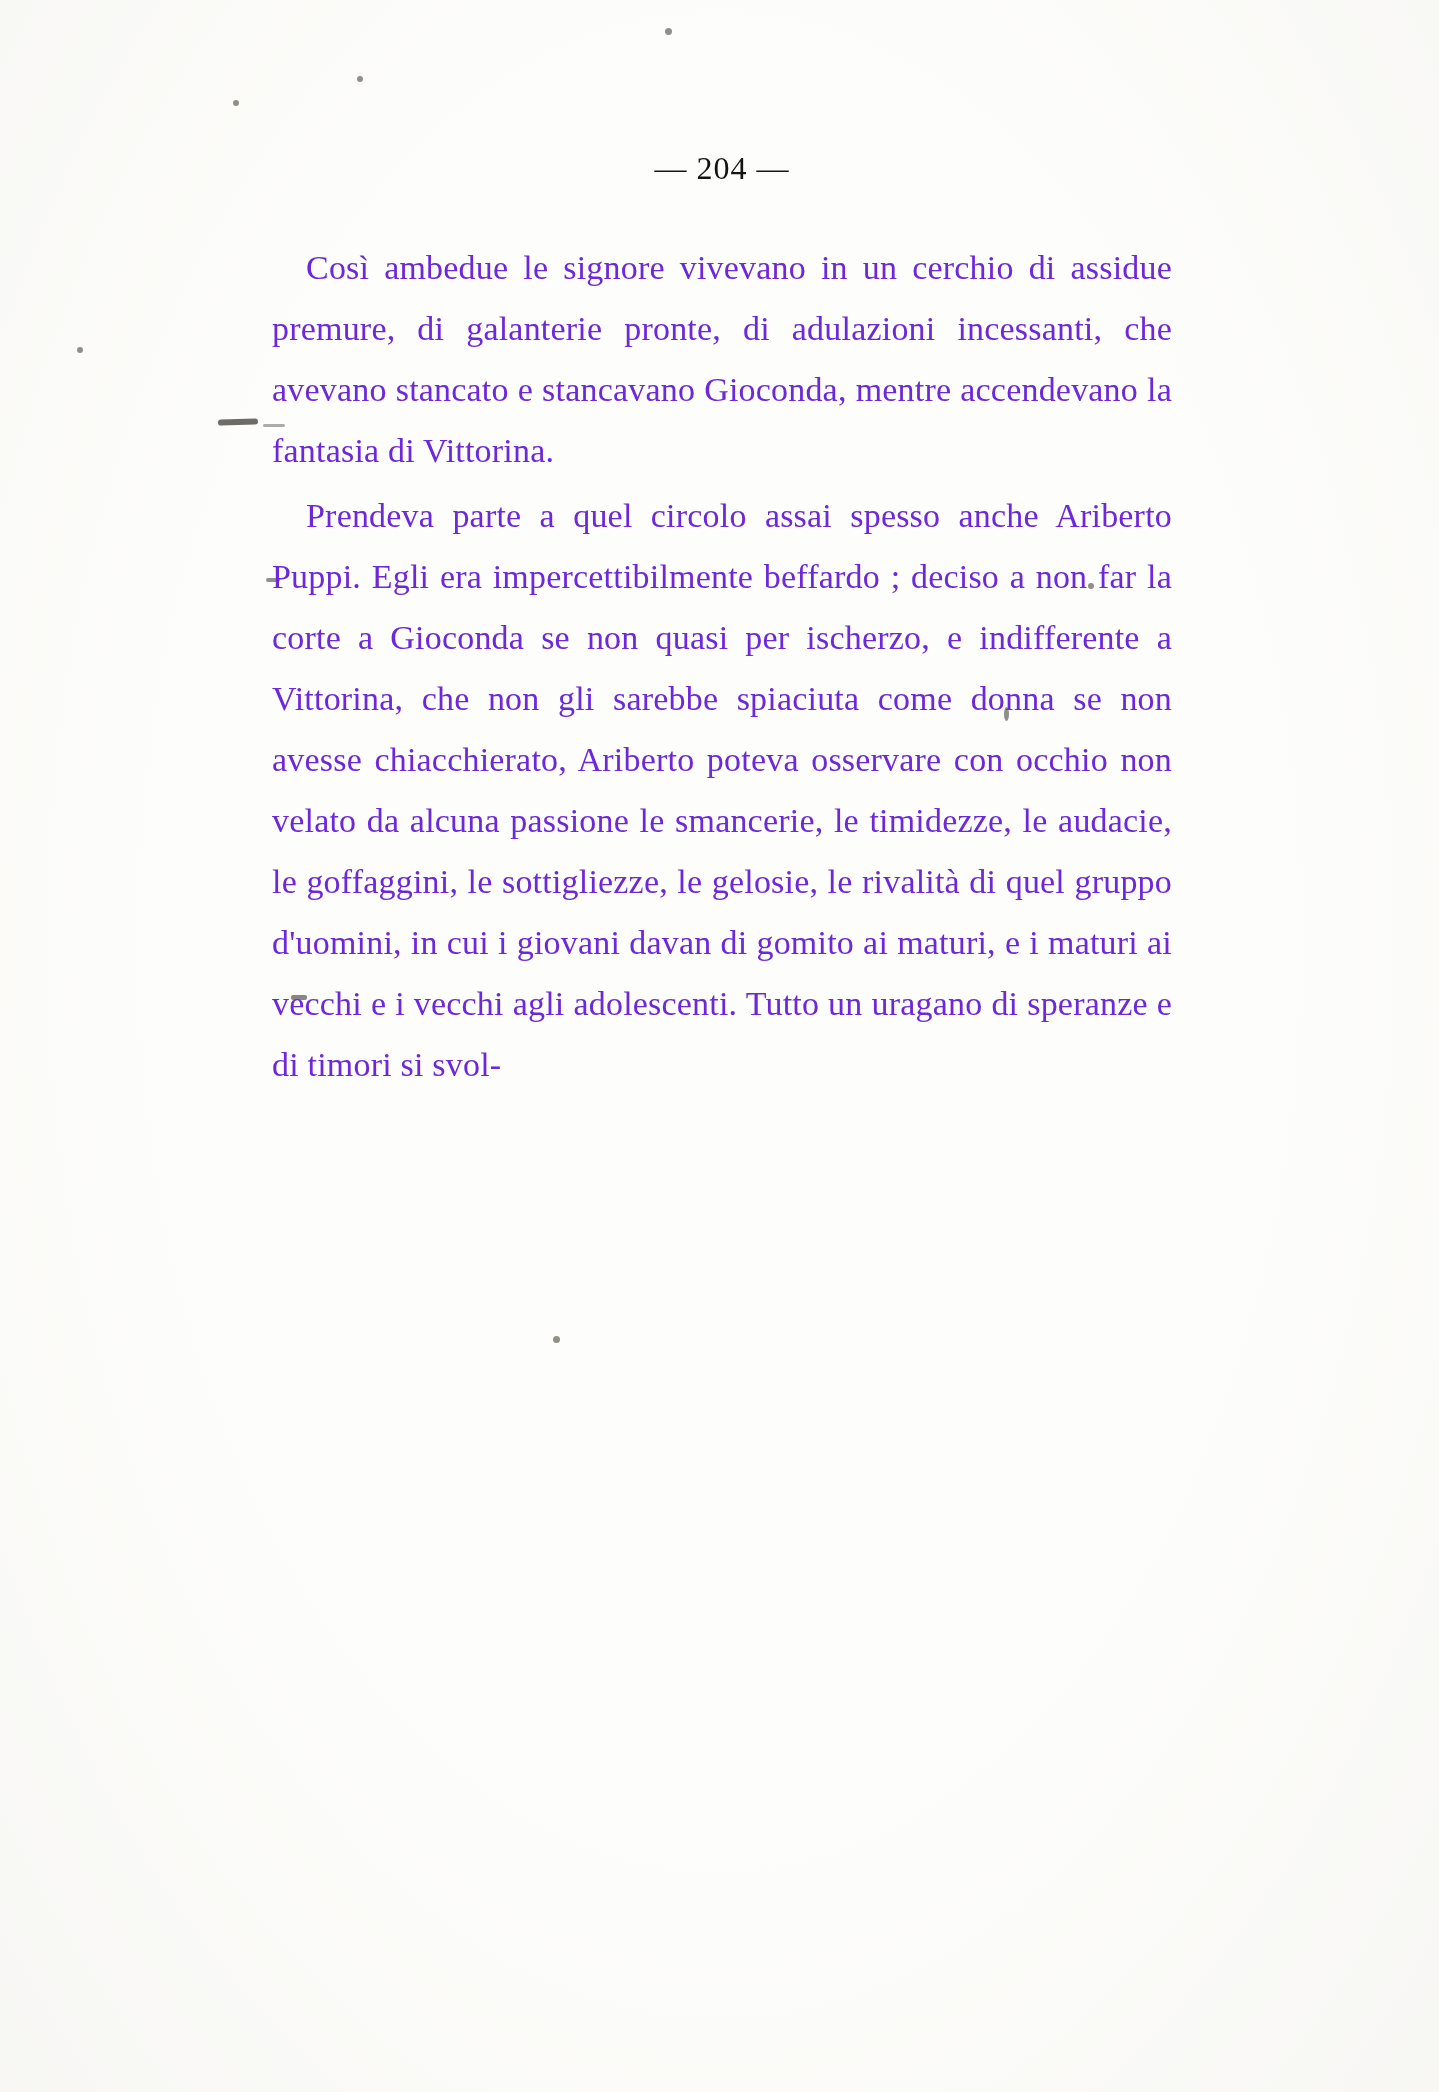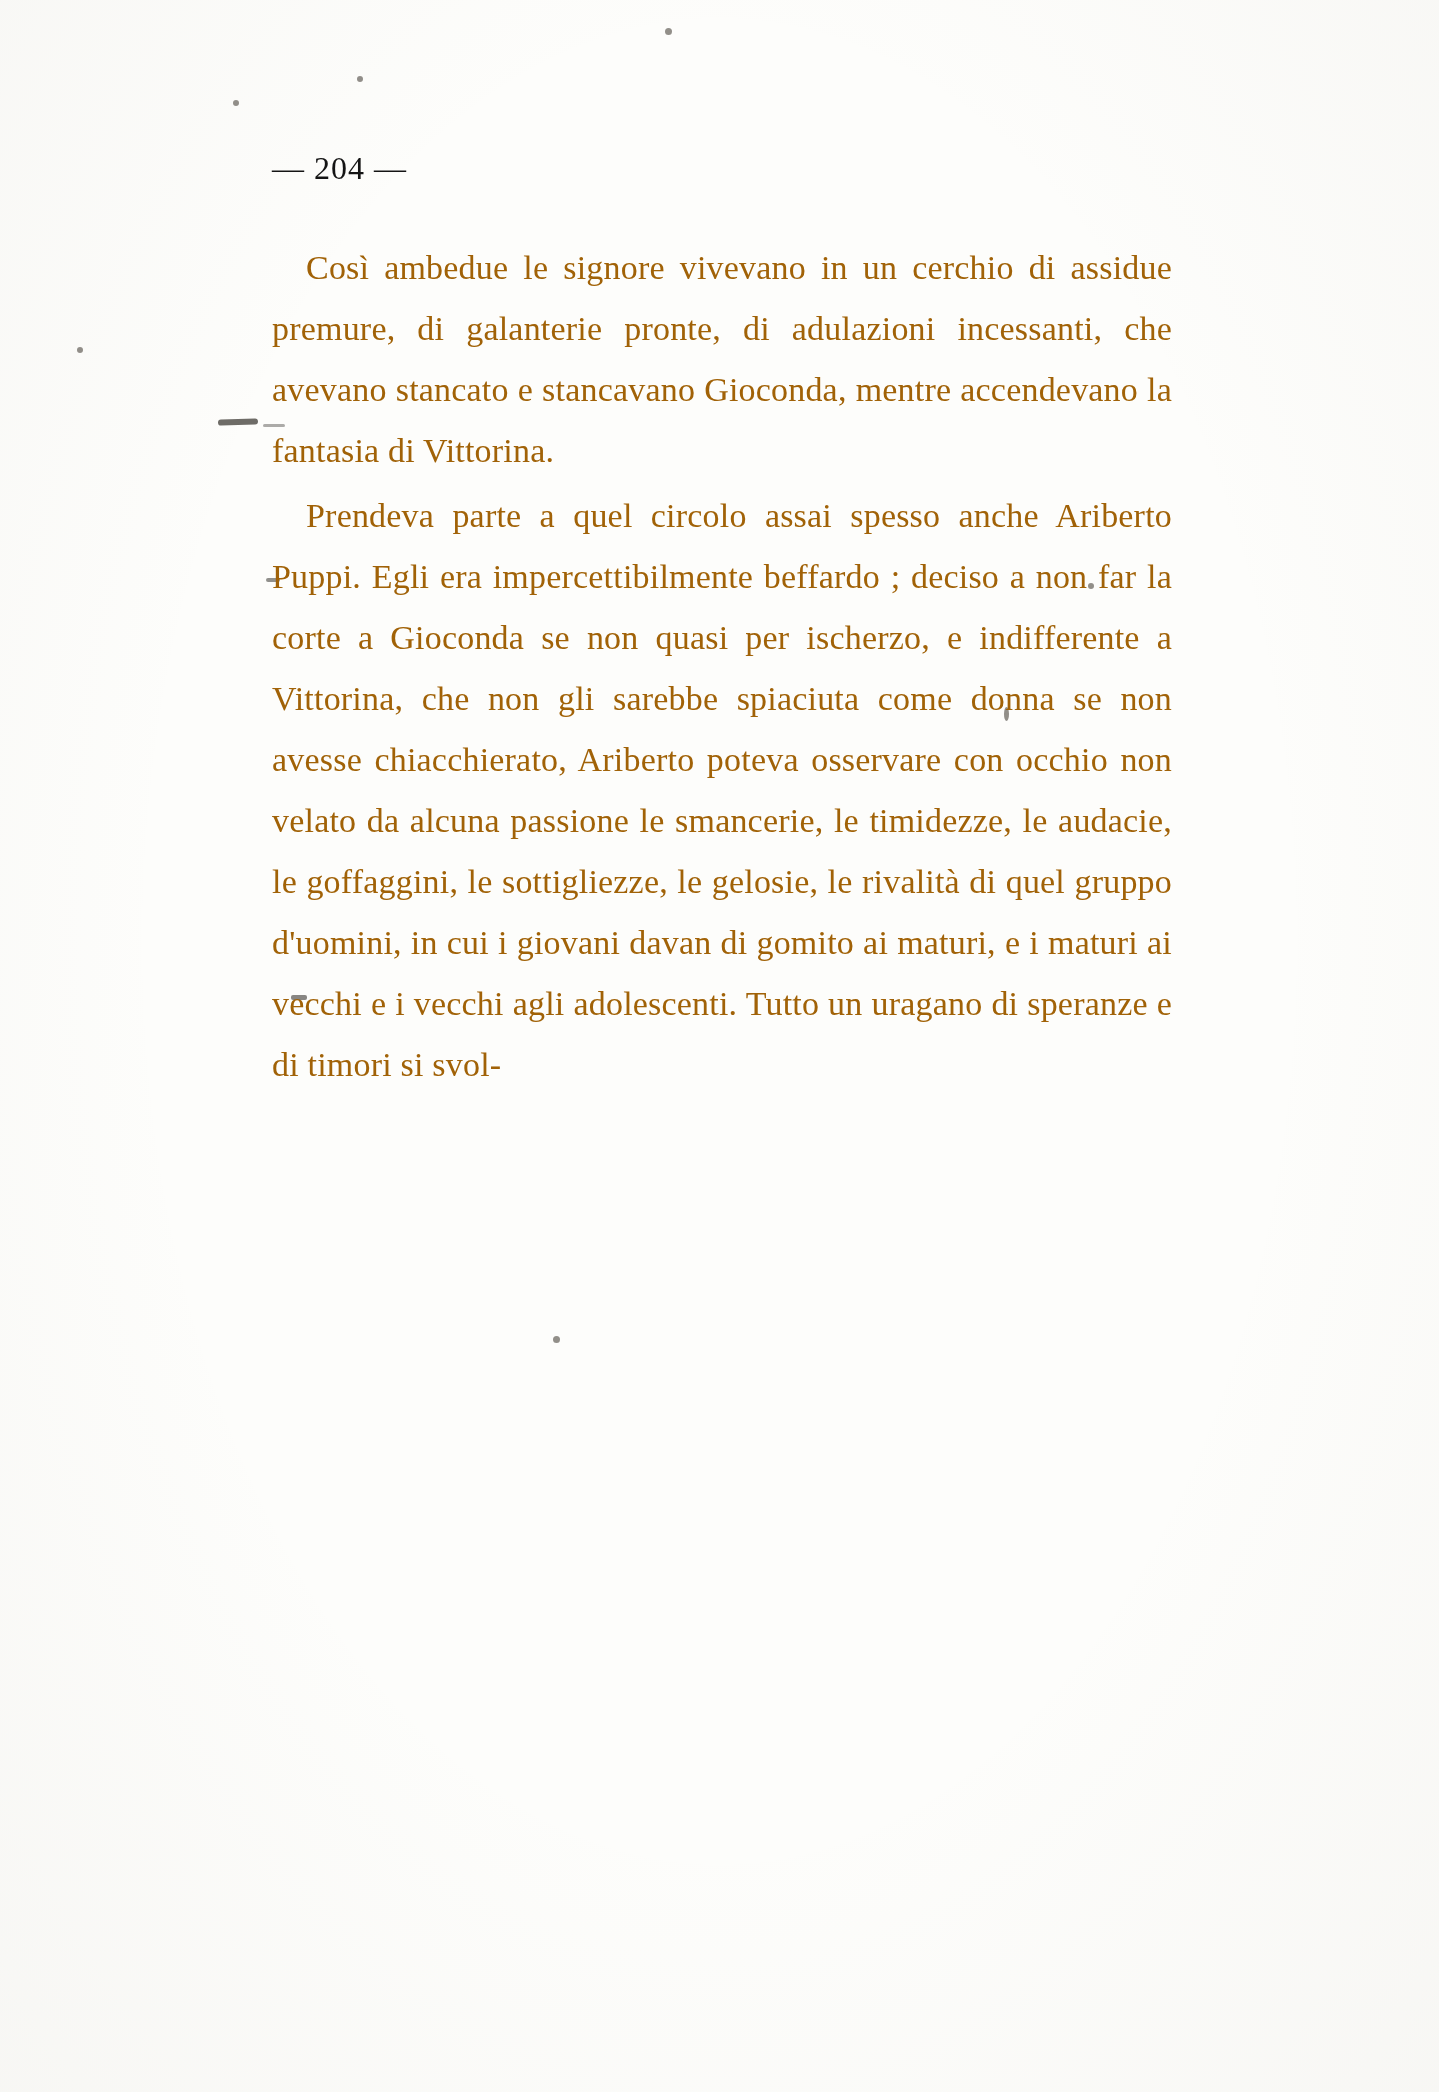--- a/index.html
+++ b/index.html
@@ -35,34 +35,34 @@
   }
 
   .text-block {
     position: absolute;
     left: 272px;
     top: 150px;
     width: 900px;
   }
 
   .folio {
-    text-align: left;
+    text-align: center;
     font-size: 32px;
     letter-spacing: 1px;
     margin-bottom: 50px;
     color: #141414;
   }
 
   p.para {
     margin: 0;
     font-size: 34px;
     line-height: 61px;
     text-align: justify;
     text-justify: inter-word;
-    color: #a16207;
+    color: #6d28d9;
     letter-spacing: 0.2px;
   }
   p.para + p.para {
     margin-top: 4px;
   }
   p.para .indent {
     display: inline-block;
     width: 34px;
   }
 

